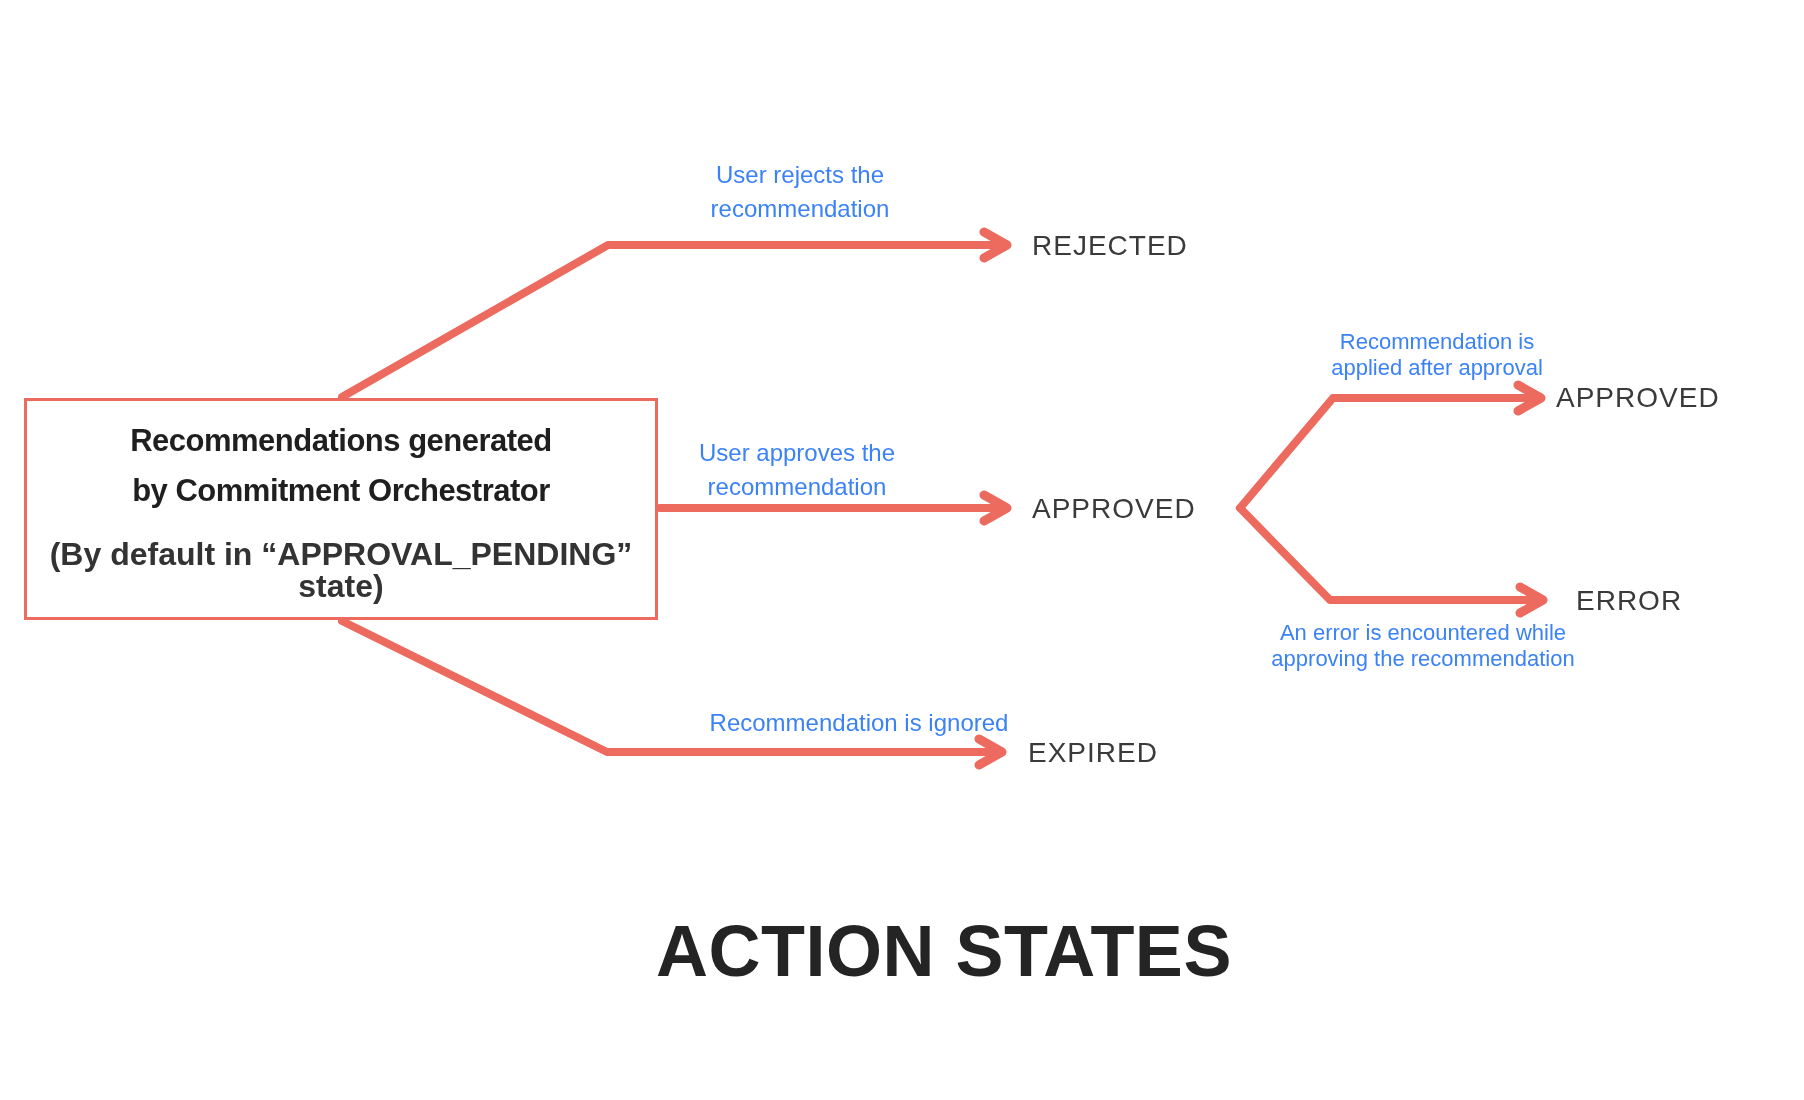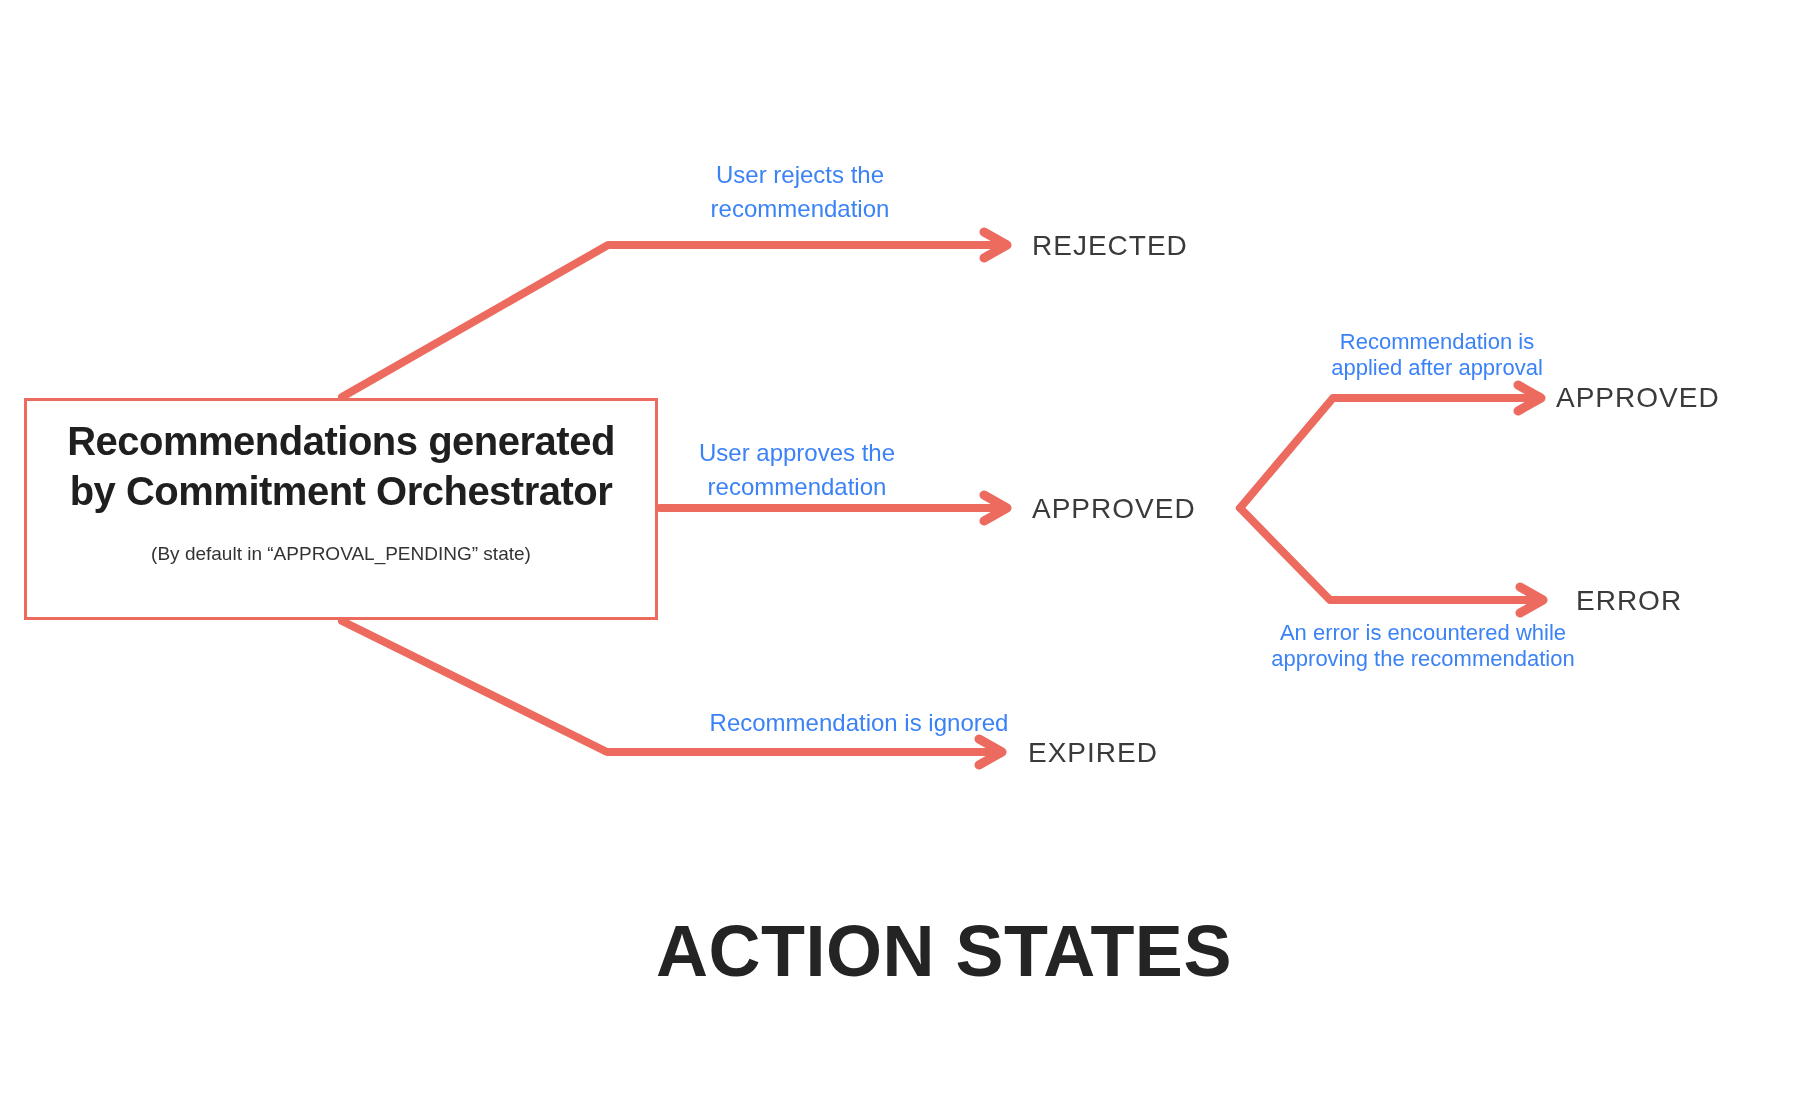--- a/index.html
+++ b/index.html
@@ -36,31 +36,31 @@
     position: absolute;
     left: 24px; top: 398px;
     width: 634px; height: 222px;
     border: 3px solid var(--accent);
     background: #ffffff;
     z-index: 2;
     text-align: center;
   }
   .source-title {
     margin-top: 15px;
-    font-size: 40px;
+    font-size: 31px;
     line-height: 50px;
     font-weight: 700;
     letter-spacing: -0.5px;
     color: #1f1f1f;
   }
   .source-subtitle {
     margin-top: 22px;
-    font-size: 19px;
+    font-size: 32px;
     line-height: 32px;
-    font-weight: 400;
+    font-weight: 700;
     color: #333333;
   }
   .state-label {
     position: absolute;
     transform: translateY(-50%);
     font-size: 28px;
     font-weight: 400;
     letter-spacing: 1px;
     color: #3a3a3a;
     white-space: nowrap;

